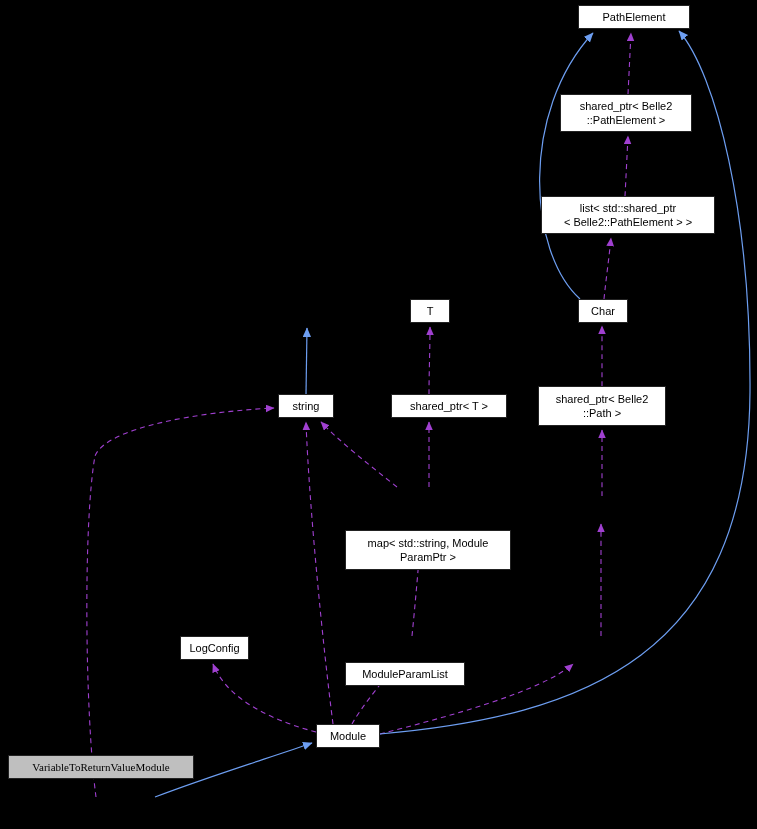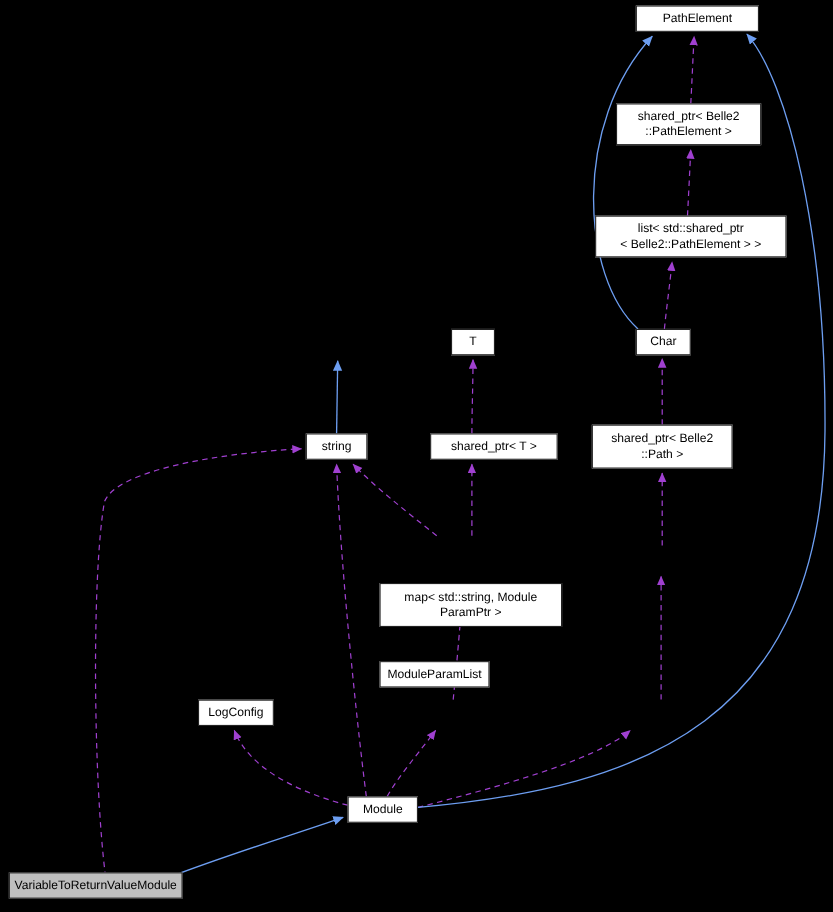--- a/index.html
+++ b/index.html
@@ -111,20 +111,20 @@
 
   <div class="node" style="left:538px; top:386px; width:128px; height:40px;">shared_ptr&lt; Belle2
 ::Path &gt;</div>
 
   <div class="node" style="left:345px; top:487px; width:166px; height:40px;margin-top:43px;">map&lt; std::string, Module
 ParamPtr &gt;</div>
 
 
   <div class="node" style="left:180px; top:636px; width:69px; height:24px;">LogConfig</div>
 
-  <div class="node" style="left:345px; top:601px; width:100px; height:24px;">ModuleParamList</div>
+  <div class="node" style="left:345px; top:662px; width:120px; height:24px;">ModuleParamList</div>
 
 
   <div class="node" style="left:316px; top:724px; width:64px; height:24px;">Module</div>
 
-  <div class="node highlight" style="left:8px; top:793px; width:158px; height:24px;">VariableToReturnValueModule</div>
+  <div class="node highlight" style="left:8px; top:755px; width:186px; height:24px;font-family:Liberation Serif, serif;">VariableToReturnValueModule</div>
 
 </div>
 
 </body></html>

